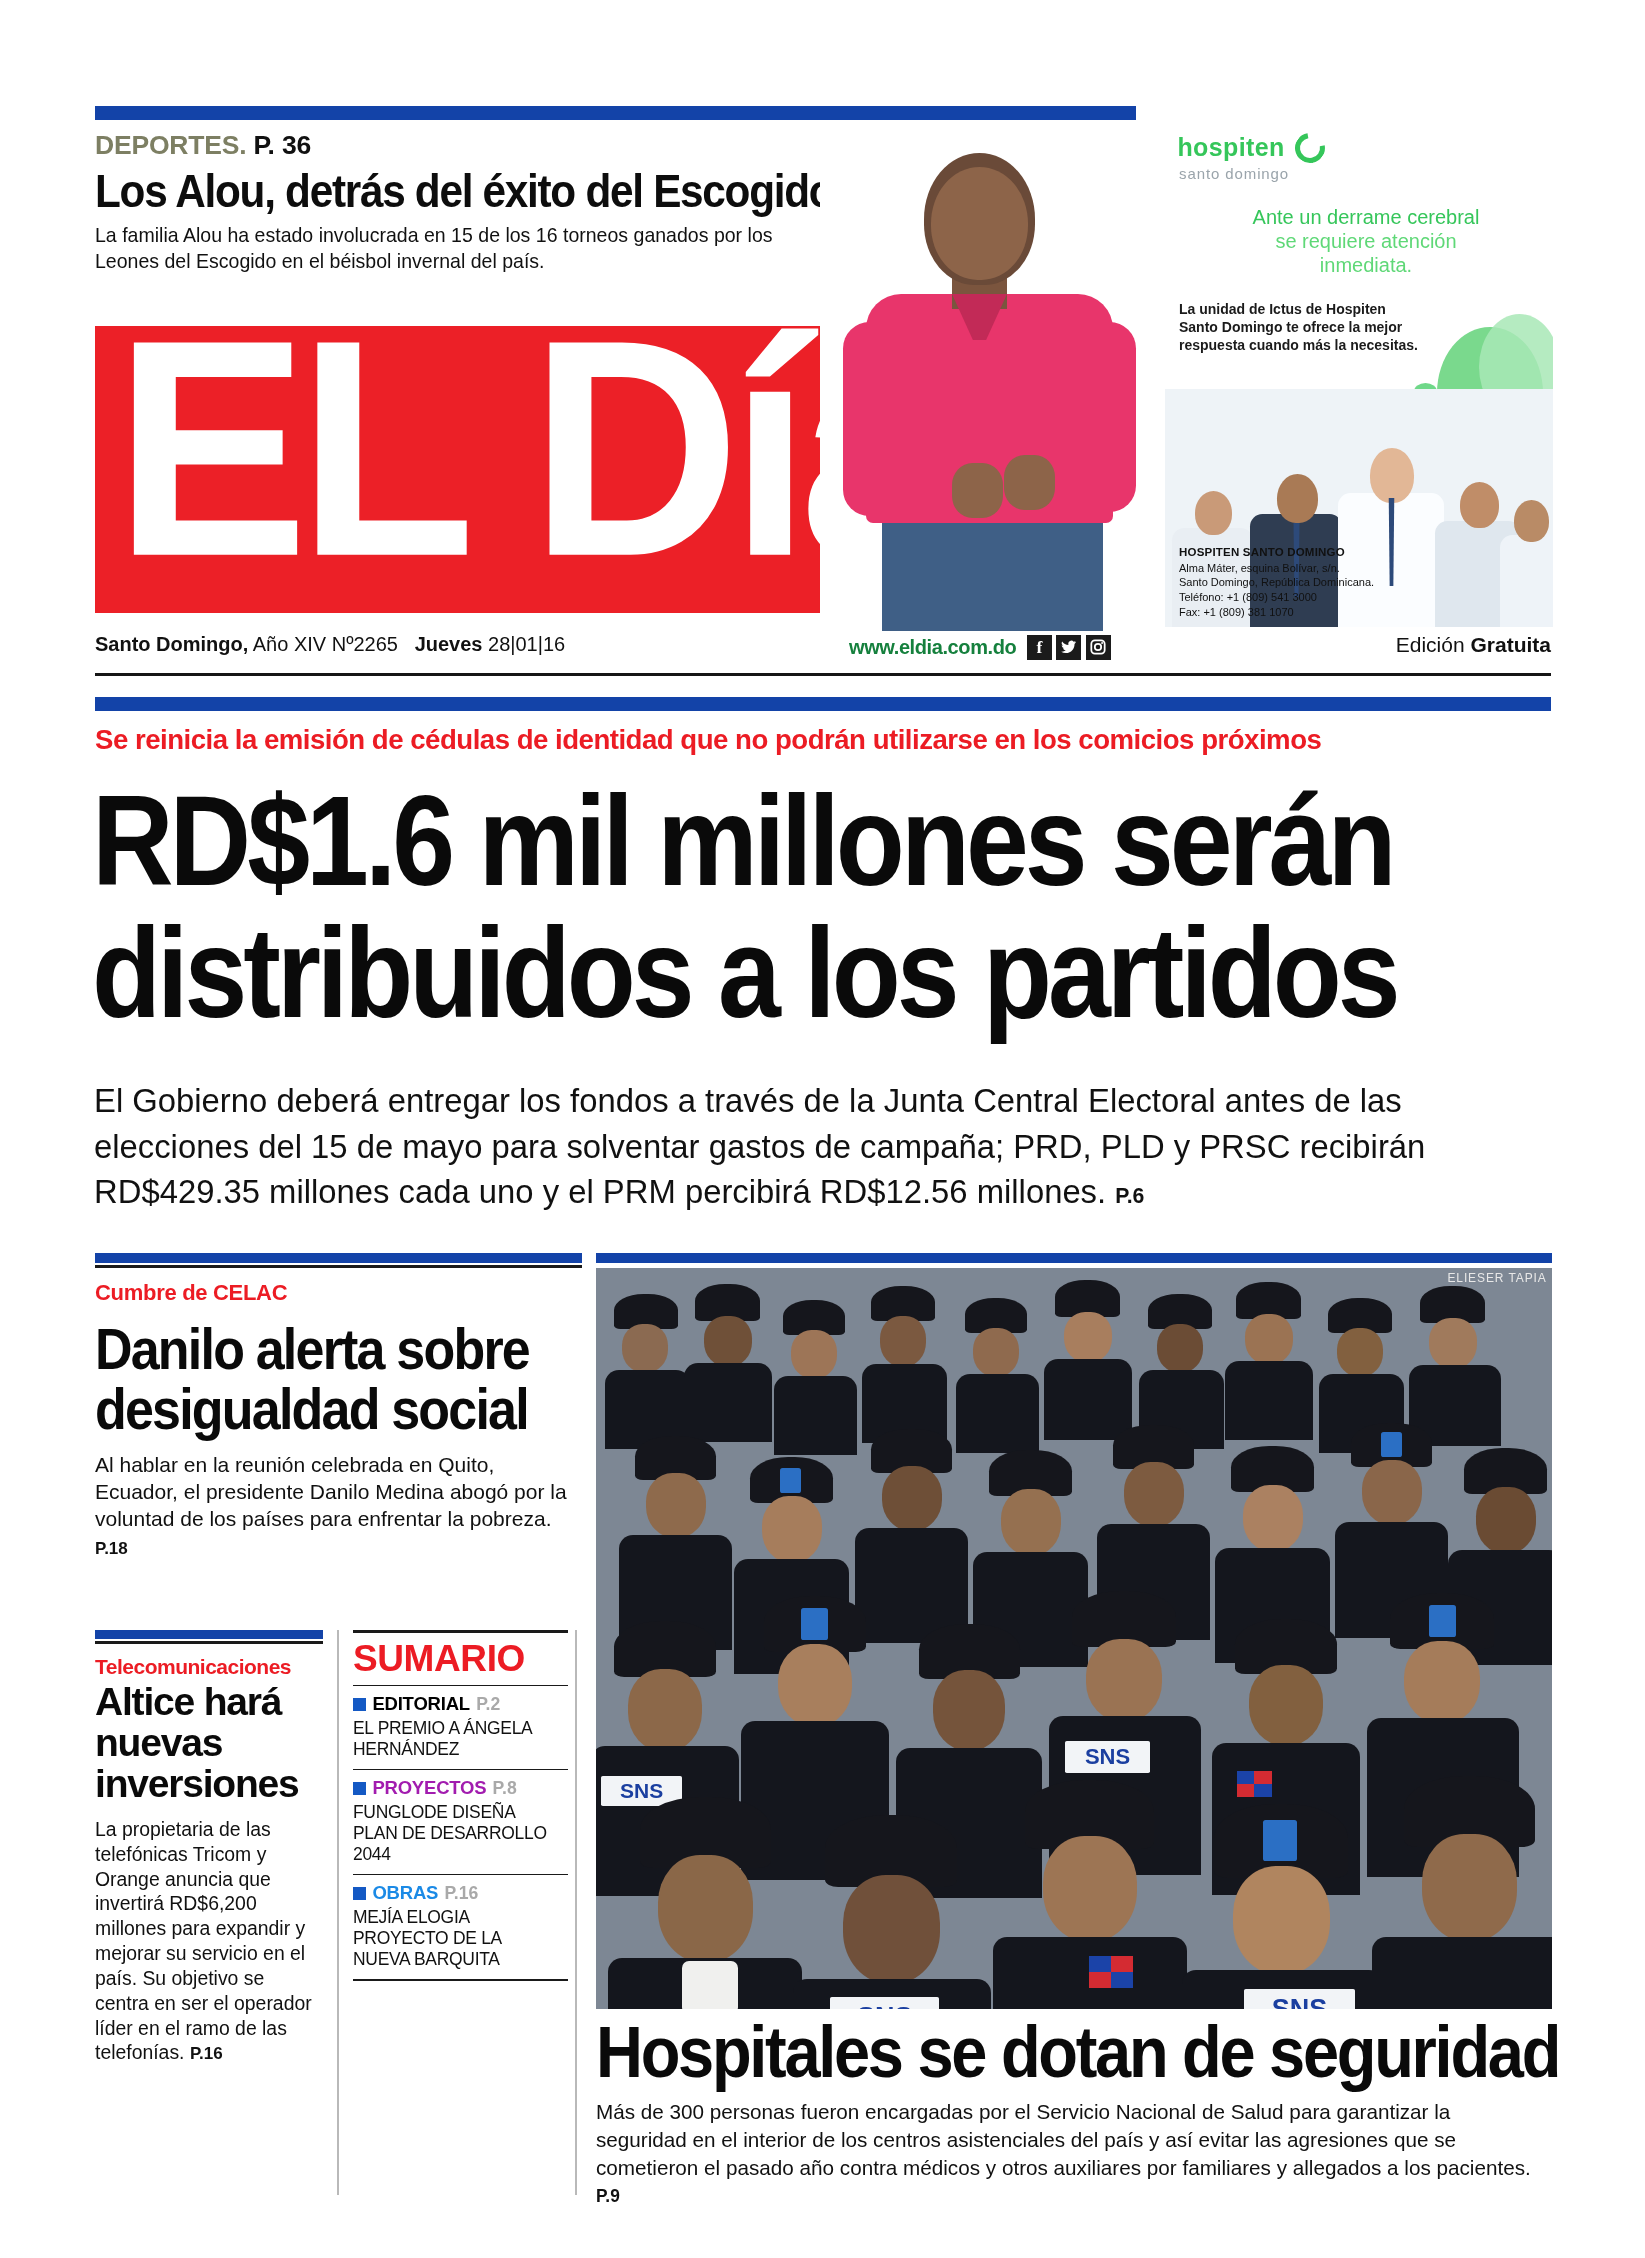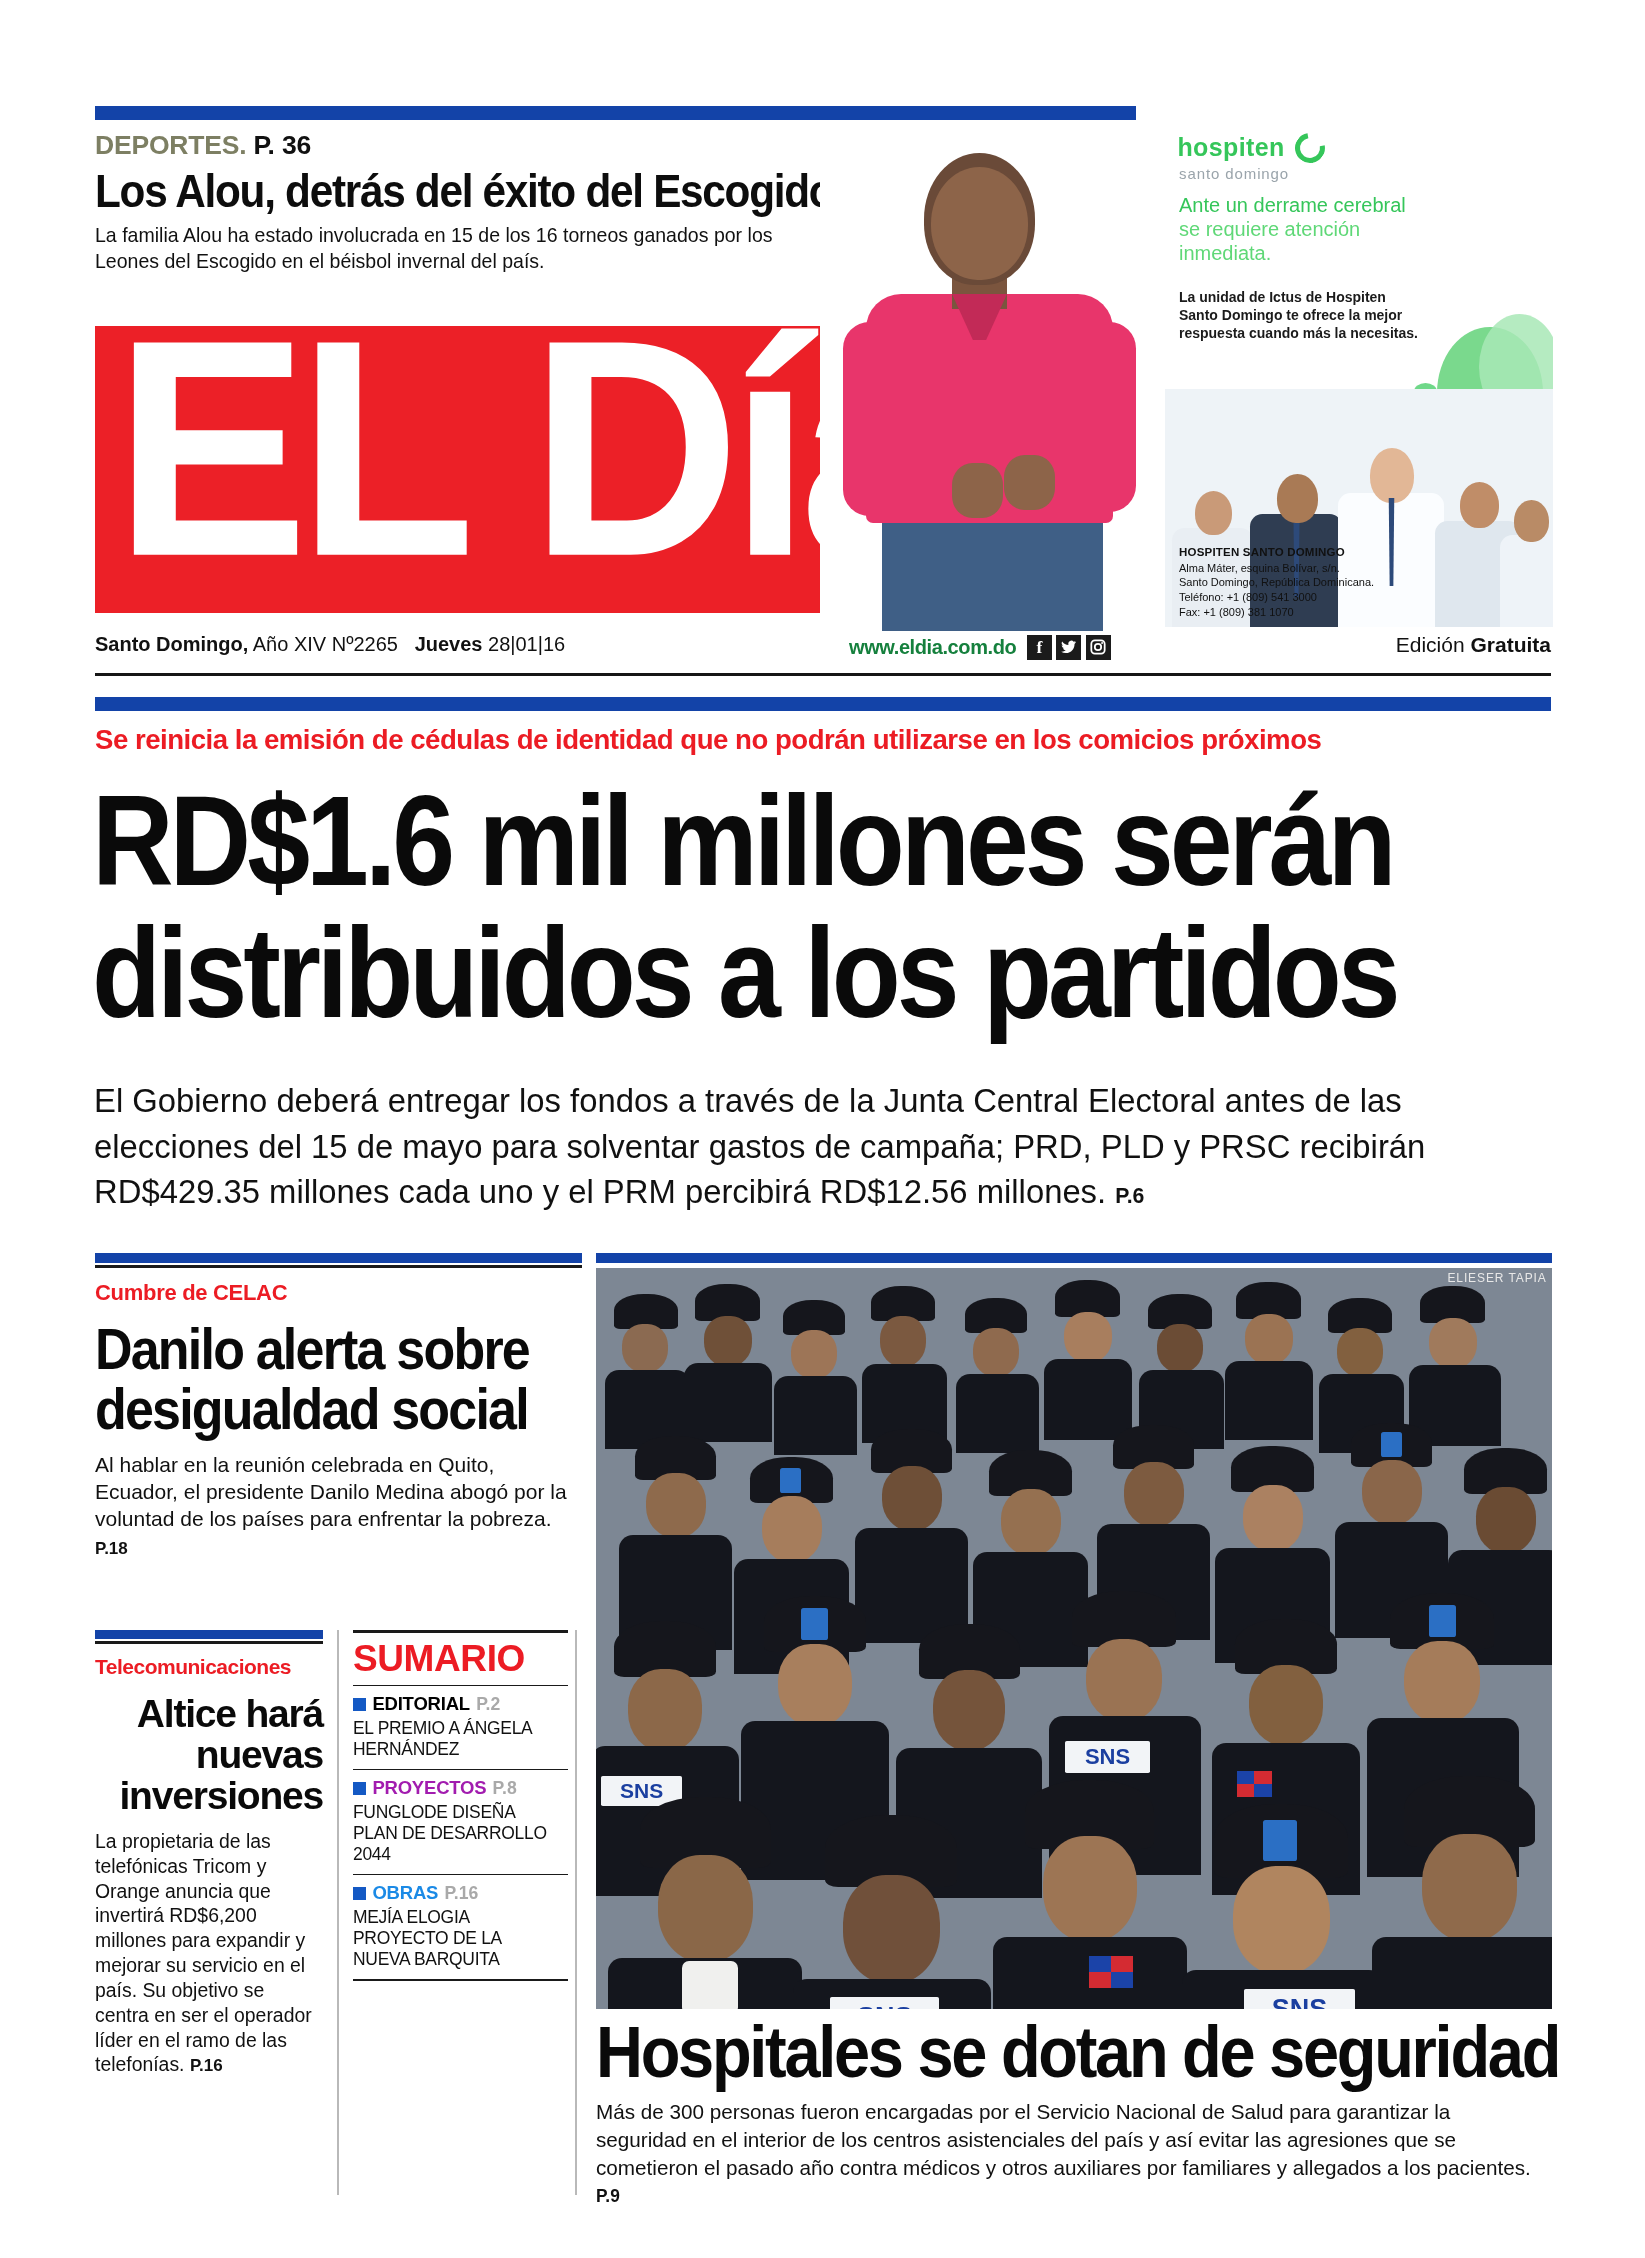--- a/index.html
+++ b/index.html
@@ -127,25 +127,26 @@
   .hosp-sub {
     padding-left: 14px;
     margin-top: 1.8px;
     font-family: "Liberation Sans", sans-serif;
     font-size: 15px;
     color: #9aa4ab;
     letter-spacing: 0.9px;
   }
   .hosp-claim {
     padding-left: 14px;
-    margin-top: 11px;
+    margin-top: 23px;
     font-family: "Liberation Sans", sans-serif;
     font-size: 20px;
     line-height: 1.22;
     color: #5fd877;
+    text-align: center;
   }
   .hosp-claim .bold-line { color: #35c65a; }
   .hosp-body {
     padding-left: 14px;
     margin-top: 23px;
     width: 256px;
     font-family: "Liberation Sans", sans-serif;
     font-weight: 700;
     font-size: 14px;
     line-height: 1.28;
@@ -316,28 +317,27 @@
   .tele-col .thin { width: 228px; height: 2.6px; background:#1a1a1a; margin-top: 2.6px;}
   .tele-kicker {
     margin-top: 10.6px;
     font-family: "Liberation Sans", sans-serif;
     font-weight: 700;
     font-size: 21px;
     color: #ec1c24;
     letter-spacing: -0.5px;
   }
   .tele-head {
-    margin-top: 14px;
+    margin-top: 2px;
     font-family: "Liberation Sans", sans-serif;
     font-weight: 700;
     font-size: 39px;
     line-height: 1.06;
     letter-spacing: -1.2px;
     color: #0a0a0a;
-    text-align: right;
   }
   .tele-body {
     margin-top: 12.4px;
     font-family: "Liberation Sans", sans-serif;
     font-size: 19.4px;
     line-height: 1.28;
     color: #111;
   }
   .tele-body .pg { font-weight: 700; font-size: 17px; }
 

